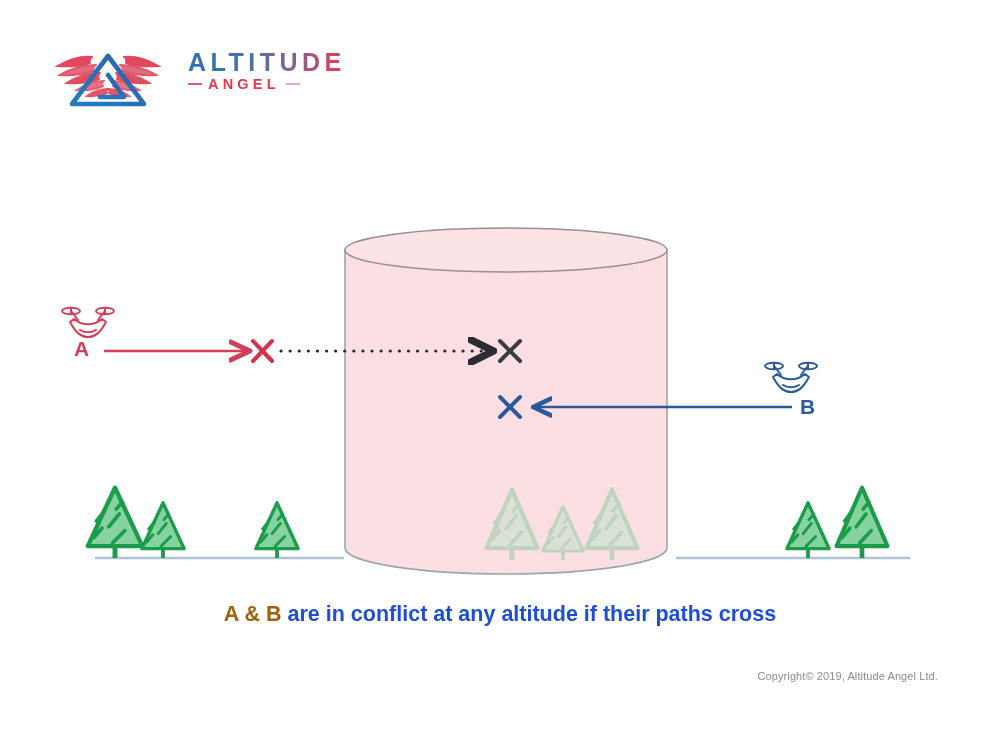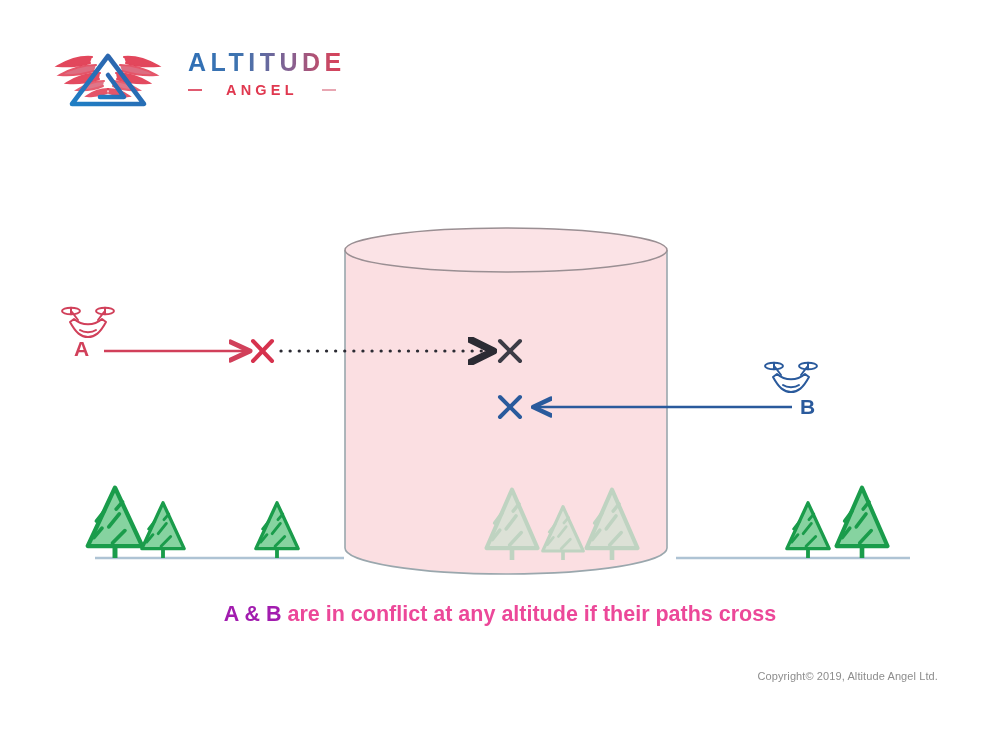--- a/index.html
+++ b/index.html
@@ -44,22 +44,22 @@
     line-height: 1;
     background: linear-gradient(90deg, #2f6fb5 0%, #3f74b0 30%, #8a5f8e 62%, #d0465f 85%, #e0384f 100%);
     -webkit-background-clip: text;
     background-clip: text;
     color: transparent;
     -webkit-text-fill-color: transparent;
   }
   .wm-angel-row {
     display: flex;
     align-items: center;
-    margin-top: 8px;
-    gap: 24px;
+    margin-top: 2px;
+    gap: 6px;
   }
   .wm-dash {
     height: 2px;
     flex: 0 0 14px;
     background: #e05a70;
   }
   .wm-dash.right { background: #e8a6b2; }
   .wm-angel {
     font-size: 14.5px;
     font-weight: bold;
@@ -80,22 +80,22 @@
   
   #caption {
     left: 0;
     top: 602px;
     width: 1000px;
     text-align: center;
     font-size: 21.5px;
     font-weight: bold;
     line-height: 1.2;
   }
-  .cap-red { color: #a21caf; }
-  .cap-blue { color: #ec4899; }
+  .cap-red { color: #a16207; }
+  .cap-blue { color: #1d4ed8; }
 
   #copyright {
     right: 62px;
     top: 671px;
     font-size: 11px;
     color: #8d8d8d;
     line-height: 1;
     letter-spacing: 0.1px;
   }
 </style>

